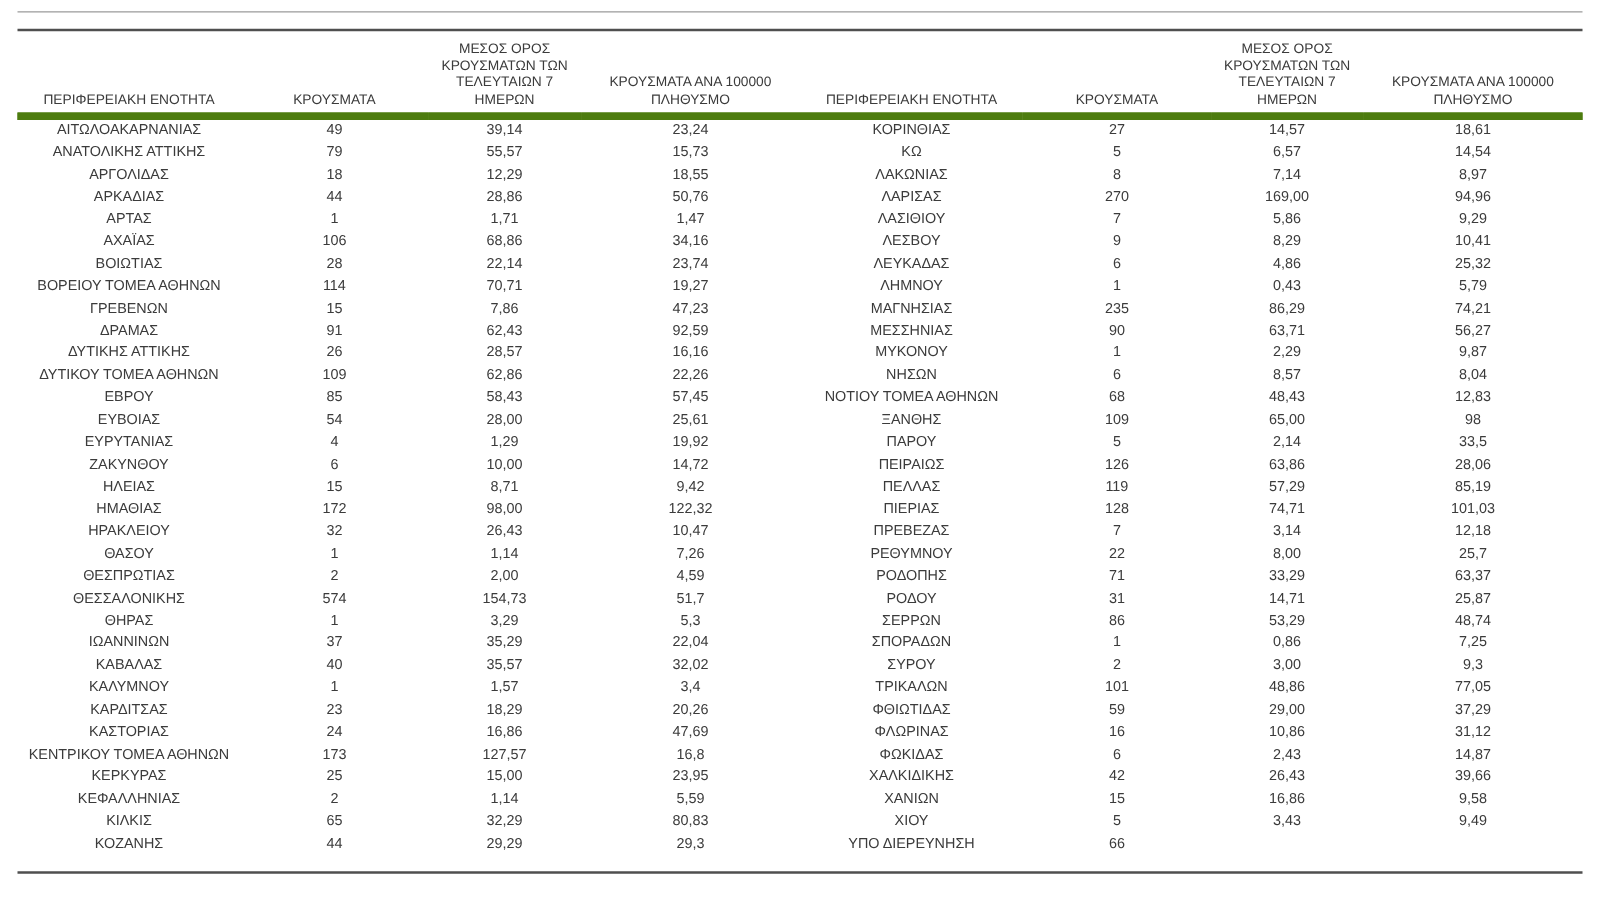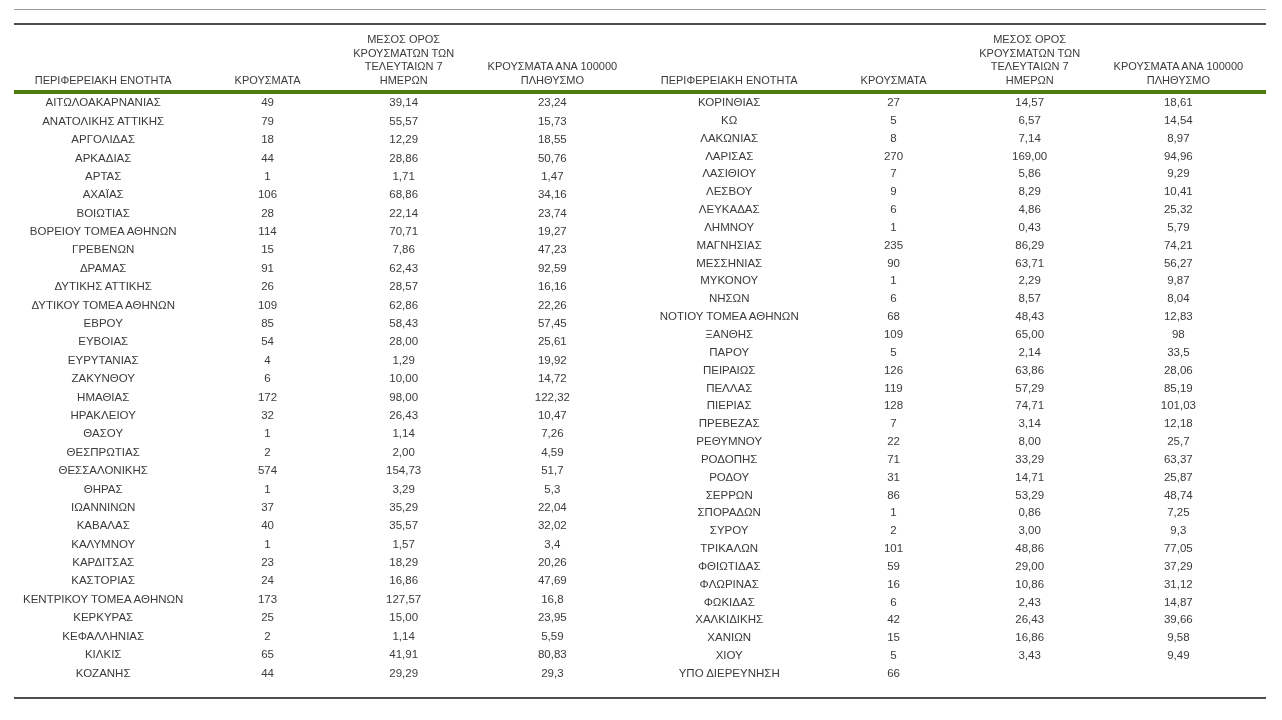--- a/index.html
+++ b/index.html
@@ -45,21 +45,21 @@
 
   th {
     font-weight: normal;
     font-size: 11px;
     line-height: 13.5px;
     vertical-align: bottom;
     text-align: center;
     white-space: pre-line;
     height: 61px;
     padding: 0 0 3px 0;
-    border-bottom: 4px solid #4d7c0f;
+    border-bottom: 6px solid #4d7c0f;
     margin-top: 44px;
   }
   td {
     font-size: 11.5px;
     line-height: 17.85px;
     height: 17.85px;
     padding: 0;
     text-align: center;
     white-space: nowrap;
     overflow: hidden;
@@ -184,20 +184,26 @@
             <td>1,29</td>
             <td>19,92</td>
           </tr>
           <tr>
             <td>ΖΑΚΥΝΘΟΥ</td>
             <td>6</td>
             <td>10,00</td>
             <td>14,72</td>
           </tr>
           <tr>
+            <td>ΗΛΕΙΑΣ</td>
+            <td>15</td>
+            <td>8,71</td>
+            <td>9,42</td>
+          </tr>
+          <tr>
             <td>ΗΜΑΘΙΑΣ</td>
             <td>172</td>
             <td>98,00</td>
             <td>122,32</td>
           </tr>
           <tr>
             <td>ΗΡΑΚΛΕΙΟΥ</td>
             <td>32</td>
             <td>26,43</td>
             <td>10,47</td>
@@ -270,21 +276,21 @@
           </tr>
           <tr>
             <td>ΚΕΦΑΛΛΗΝΙΑΣ</td>
             <td>2</td>
             <td>1,14</td>
             <td>5,59</td>
           </tr>
           <tr>
             <td>ΚΙΛΚΙΣ</td>
             <td>65</td>
-            <td>41,91</td>
+            <td>32,29</td>
             <td>80,83</td>
           </tr>
           <tr>
             <td>ΚΟΖΑΝΗΣ</td>
             <td>44</td>
             <td>29,29</td>
             <td>29,3</td>
           </tr>
         </tbody>
     </table>

